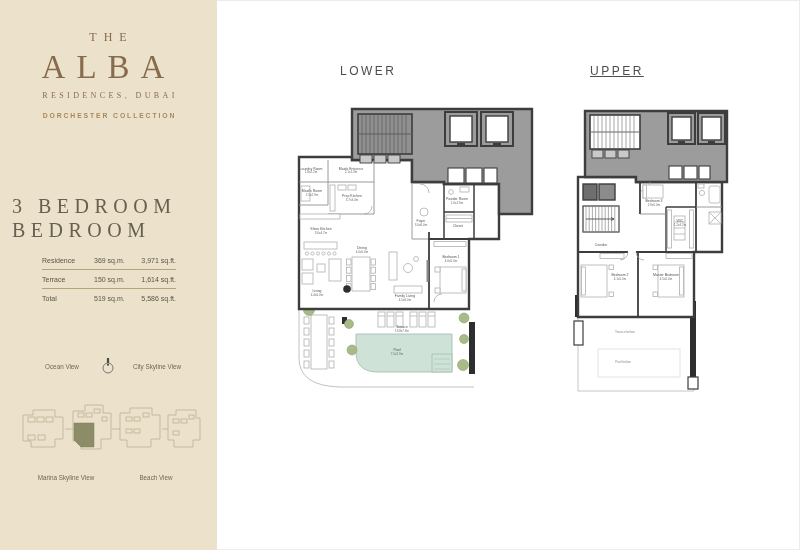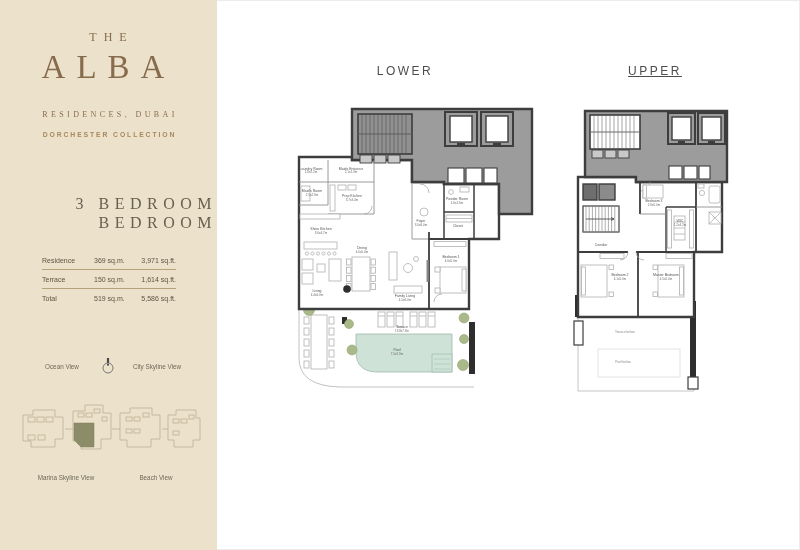--- a/index.html
+++ b/index.html
@@ -3,35 +3,35 @@
 <meta charset="utf-8">
 <style>
   html,body{margin:0;padding:0;background:#ffffff;}
   .page{position:relative;width:800px;height:550px;background:#ffffff;overflow:hidden;
         font-family:"Liberation Sans",sans-serif;box-shadow:inset 0 0 0 1px #ececec;}
   
   .sidebar{position:absolute;left:0;top:0;width:217px;height:550px;background:#ece2cb;}
   .brand{position:absolute;top:30px;left:0;width:217px;text-align:center;color:#876b4d;}
   .brand-pre{font-family:"Liberation Serif",serif;font-size:12px;letter-spacing:7px;padding-left:6px;}
   .brand-name{font-family:"Liberation Serif",serif;font-size:33px;letter-spacing:11px;margin-top:4px;font-weight:400;}
-  .brand-sub{font-family:"Liberation Serif",serif;font-size:8px;letter-spacing:3.4px;padding-left:3px;margin-top:24px;color:#8a6e50;}
+  .brand-sub{font-family:"Liberation Serif",serif;font-size:8px;letter-spacing:3.4px;padding-left:3px;margin-top:5px;color:#8a6e50;}
   .brand-collection{font-size:6.8px;font-weight:700;letter-spacing:1.9px;padding-left:2px;margin-top:12px;color:#a8885c;}
-  .unit-title{position:absolute;top:194px;left:0;width:217px;text-align:right;
-              font-family:"Liberation Serif",serif;font-size:16px;letter-spacing:5.5px;padding-left:0;
+  .unit-title{position:absolute;top:194px;left:0;width:217px;text-align:left;
+              font-family:"Liberation Serif",serif;font-size:20px;letter-spacing:5.5px;padding-left:12px;
               color:#675f4f;line-height:1.2;}
   .area-table{position:absolute;top:251px;left:42px;width:134px;color:#5c5443;font-size:7px;}
   .area-row{display:grid;grid-template-columns:52px 40px 42px;align-items:center;height:18px;}
   .area-row.sep{border-bottom:0.8px solid #b5a37c;}
   .area-sqft{text-align:right;}
   .orient-label{position:absolute;font-size:6.3px;color:#6e6857;text-align:center;}
   .compass{position:absolute;left:100px;top:354px;}
   .siteplan{position:absolute;left:16px;top:395px;}
   .bottom-label{position:absolute;top:474px;font-size:6.3px;color:#6e6857;text-align:center;}
   
-  .plan-title{position:absolute;top:64px;width:130px;text-align:center;font-size:12px;
+  .plan-title{position:absolute;top:64px;width:130px;text-align:left;font-size:12px;
               letter-spacing:2.5px;color:#4d4d4d;}
   .plan-svg{position:absolute;}
   svg text{font-family:"Liberation Sans",sans-serif;}
   .room-name{font-size:3.5px;fill:#565656;}
   .room-dims{font-size:3px;fill:#6b6b6b;}
   .below-label{font-size:3.2px;fill:#8a8a8a;}
 </style>
 </head>
 <body>
 

